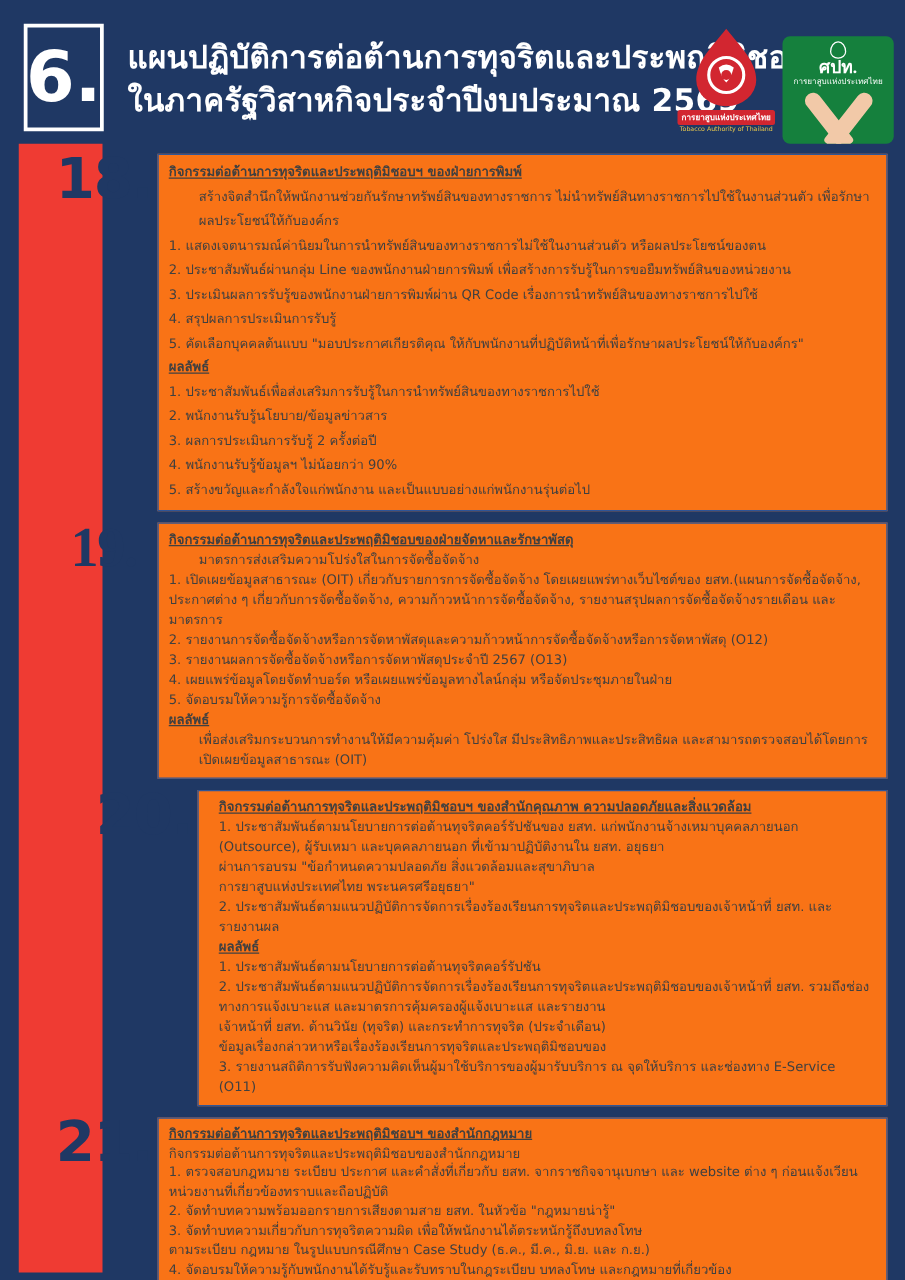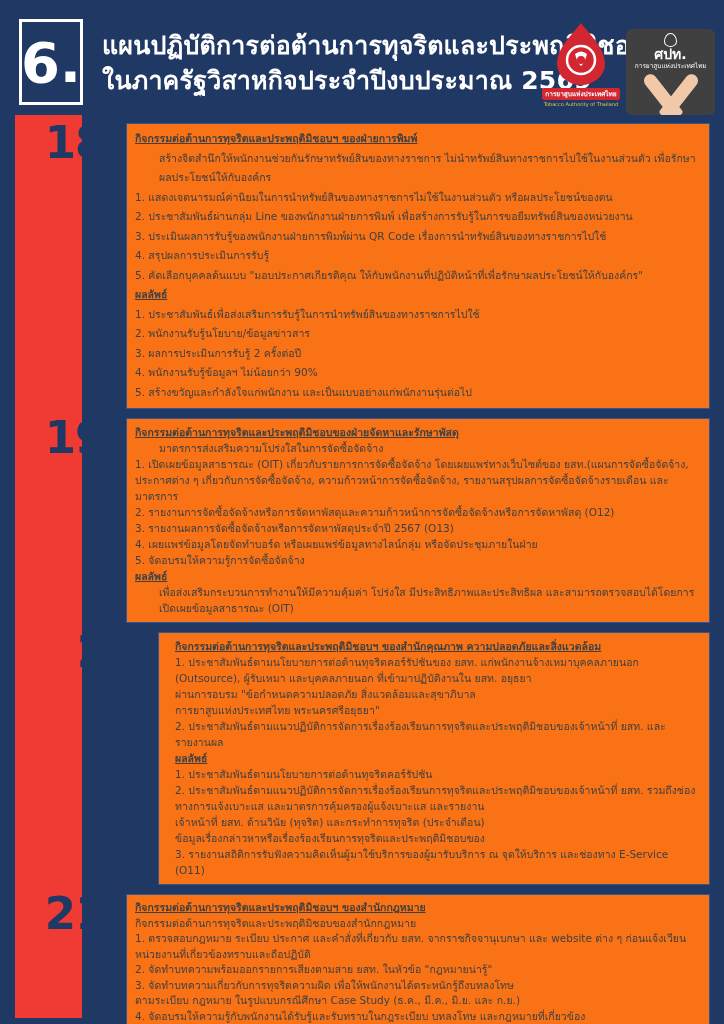--- a/index.html
+++ b/index.html
@@ -105,21 +105,21 @@
       <svg width="62" height="64" viewBox="0 0 62 64">
         <path d="M31 1 C18 17 7 28 7 42 a24 21 0 0 0 48 0 C55 28 44 17 31 1 Z" fill="#D22630"></path>
         <circle cx="31" cy="38" r="14" fill="none" stroke="#ffffff" stroke-width="2.5"></circle>
         <path d="M25 32 q6 -5 12 0 q-2 8 -6 12 q-4 -4 -6 -12 Z" fill="#ffffff"></path>
         <circle cx="31" cy="38" r="4" fill="#D22630"></circle>
       </svg>
       <div class="seal-label-th">การยาสูบแห่งประเทศไทย</div>
       <div class="seal-label-en">Tobacco Authority of Thailand</div>
     </div>
 
-    <div class="logo-spt" style="background: #404040;">
+    <div class="logo-spt" style="background: #15803d; font-family: Liberation Serif, serif;">
       <div class="spt-emblem"></div>
       <div class="spt-abbr">ศปท.</div>
       <div class="spt-org">การยาสูบแห่งประเทศไทย</div>
       <div class="arms">
         <div class="arm a1"></div>
         <div class="arm a2"></div>
       </div>
     </div>
   </div>
 
@@ -136,21 +136,21 @@
           <div class="line">5. คัดเลือกบุคคลต้นแบบ "มอบประกาศเกียรติคุณ ให้กับพนักงานที่ปฏิบัติหน้าที่เพื่อรักษาผลประโยชน์ให้กับองค์กร"</div>
           <div class="line results-label">ผลลัพธ์</div>
           <div class="line">1. ประชาสัมพันธ์เพื่อส่งเสริมการรับรู้ในการนำทรัพย์สินของทางราชการไปใช้</div>
           <div class="line">2. พนักงานรับรู้นโยบาย/ข้อมูลข่าวสาร</div>
           <div class="line">3. ผลการประเมินการรับรู้ 2 ครั้งต่อปี</div>
           <div class="line">4. พนักงานรับรู้ข้อมูลฯ ไม่น้อยกว่า 90%</div>
           <div class="line">5. สร้างขวัญและกำลังใจแก่พนักงาน และเป็นแบบอย่างแก่พนักงานรุ่นต่อไป</div>
         </div>
       </div>
       <div class="section-row s1">
-        <div class="section-number" style="color: rgb(31, 56, 100);">19.</div>
+        <div class="section-number" style="color: rgb(31, 56, 100); font-family: Liberation Serif, serif;">19.</div>
         <div class="content-box" style="color: rgb(64, 64, 64); border-color: rgb(47, 85, 151);">
           <div class="line title">กิจกรรมต่อต้านการทุจริตและประพฤติมิชอบของฝ่ายจัดหาและรักษาพัสดุ</div>
           <div class="line indent">มาตรการส่งเสริมความโปร่งใสในการจัดซื้อจัดจ้าง</div>
           <div class="line">1. เปิดเผยข้อมูลสาธารณะ (OIT) เกี่ยวกับรายการการจัดซื้อจัดจ้าง โดยเผยแพร่ทางเว็บไซต์ของ ยสท.(แผนการจัดซื้อจัดจ้าง,</div>
           <div class="line">ประกาศต่าง ๆ เกี่ยวกับการจัดซื้อจัดจ้าง, ความก้าวหน้าการจัดซื้อจัดจ้าง, รายงานสรุปผลการจัดซื้อจัดจ้างรายเดือน และมาตรการ</div>
           <div class="line">2. รายงานการจัดซื้อจัดจ้างหรือการจัดหาพัสดุและความก้าวหน้าการจัดซื้อจัดจ้างหรือการจัดหาพัสดุ (O12)</div>
           <div class="line">3. รายงานผลการจัดซื้อจัดจ้างหรือการจัดหาพัสดุประจำปี 2567 (O13)</div>
           <div class="line">4. เผยแพร่ข้อมูลโดยจัดทำบอร์ด หรือเผยแพร่ข้อมูลทางไลน์กลุ่ม หรือจัดประชุมภายในฝ่าย</div>
           <div class="line">5. จัดอบรมให้ความรู้การจัดซื้อจัดจ้าง</div>
           <div class="line results-label">ผลลัพธ์</div>

